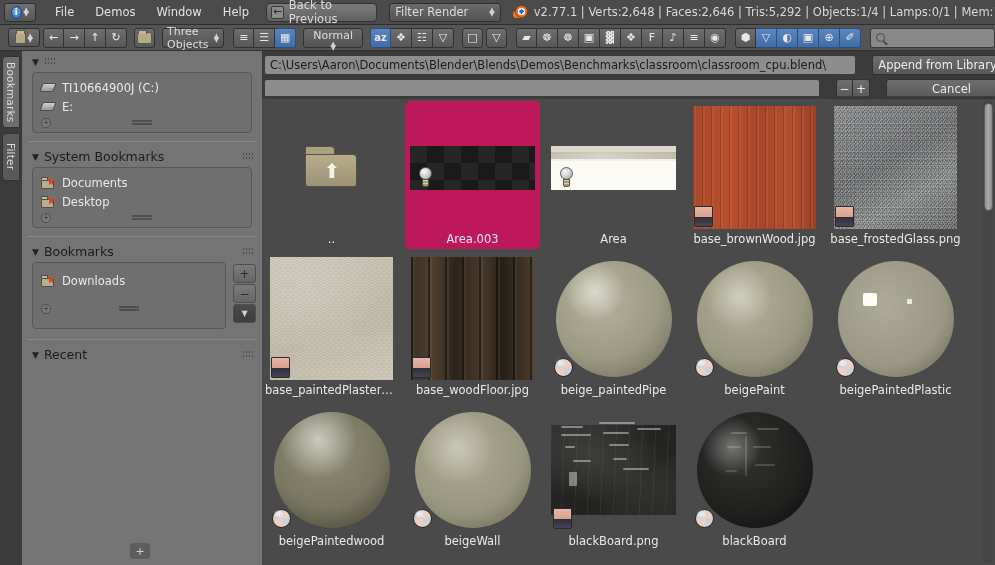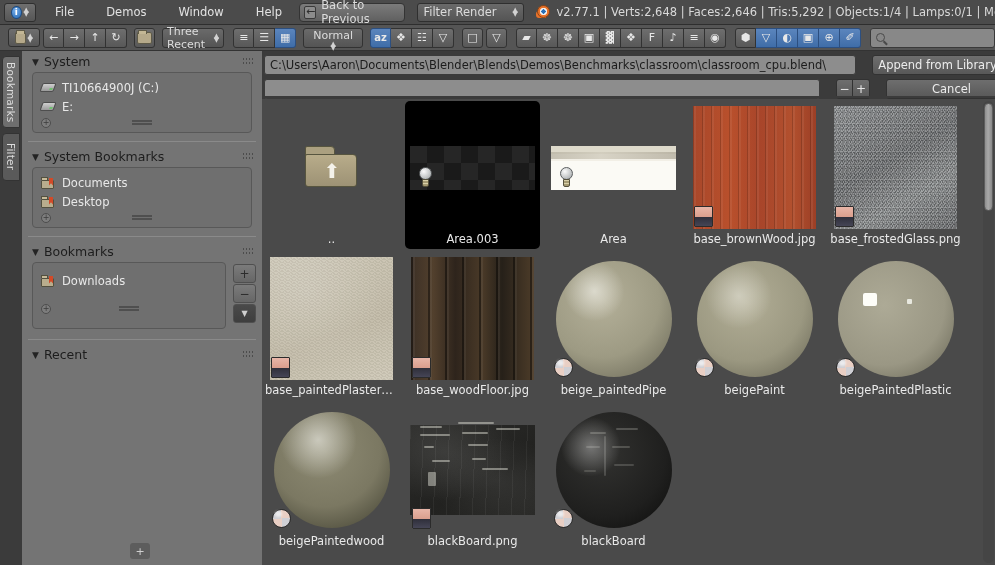--- a/index.html
+++ b/index.html
@@ -33,21 +33,21 @@
   .editor-type-btn { width: 32px; margin-left: 4px; gap: 2px; }
   .info-circle {
     width: 13px; height: 13px; border-radius: 50%;
     background: radial-gradient(circle at 35% 32%, #6fa9e8, #2a6cb5);
     border: 1px solid #1c4a80;
     color: #fff; font-size: 9px; font-weight: bold;
     display: flex; align-items: center; justify-content: center;
     line-height: 1;
   }
   .spin { display: flex; flex-direction: column; line-height: 4px; font-size: 7px; color: #d2d2d2; }
-  .menu { display: flex; align-items: center; gap: 14px; margin-left: 10px; }
+  .menu { display: flex; align-items: center; gap: 3px; margin-left: 10px; }
   .menu > div { padding: 2px 9px; color: #e2e2e2; font-size: 11.5px; }
   .back-btn {
     margin-left: 8px; height: 19px; padding: 0 8px 0 4px;
     background: linear-gradient(#7b7b7b, #606060);
     border: 1px solid #343434; border-radius: 4px;
     display: flex; align-items: center; gap: 5px; font-size: 11.5px;
   }
   .back-icon {
     width: 15px; height: 13px; border: 1px solid #3a3a3a; border-radius: 2px;
     background: #8c8c8c; position: relative;
@@ -264,21 +264,21 @@
     display: grid;
     grid-template-columns: repeat(5, 141px);
     grid-auto-rows: 151px;
     padding: 2px 0 0 2px;
   }
   .cell {
     position: relative; width: 135px; height: 148px;
     display: flex; flex-direction: column; align-items: center; justify-content: flex-end;
     border-radius: 5px;
   }
-  .cell.selected { background: #000000; }
+  .cell.selected { background: #be185d; }
   .thumb-wrap {
     position: relative; width: 125px; height: 123px;
     display: flex; align-items: center; justify-content: center;
   }
   .label {
     width: 133px; height: 20px; text-align: center;
     color: #e9e9e9; font-size: 11.5px; line-height: 20px;
     white-space: nowrap; overflow: hidden; text-overflow: ellipsis;
   }
   
@@ -486,21 +486,21 @@
     <div class="grp">
       <div class="icobtn">←</div>
       <div class="icobtn">→</div>
       <div class="icobtn">↑</div>
       <div class="icobtn">↻</div>
     </div>
     <div class="icobtn" style="margin-left:4px;">
       <span class="folder-ico"></span>
     </div>
     <div class="sel-sm" style="margin-left:4px;width:96px;">
-      <span>Three Recent</span>
+      <span>Three Objects</span>
       <span class="spin">
           <span>▲</span>
           <span>▼</span>
         </span>
     </div>
     <div class="grp" style="margin-left:6px;">
       <div class="icobtn">≡</div>
       <div class="icobtn">☰</div>
       <div class="icobtn on">▦</div>
     </div>
@@ -560,21 +560,20 @@
 
   <div class="vtabs">
     <div class="vtab vtab1 active">Bookmarks</div>
     <div class="vtab vtab2">Filter</div>
   </div>
 
   <div class="sidebar">
 
     <div class="panel-head">
       <span class="tri">▼</span>
-      <span class="ttl">System</span>
       <span class="grip"></span>
     </div>
     <div class="listbox">
       <div class="lrow">
         <span class="disk-ico"></span>
         <span>TI10664900J (C:)</span>
       </div>
       <div class="lrow">
         <span class="disk-ico"></span>
         <span>E:</span>
@@ -760,20 +759,27 @@
       </div>
 
       <div class="cell">
         <div class="thumb-wrap">
           <div class="sphere sph-paintedwood"></div>
           <span class="badge-mat"></span>
         </div>
         <div class="label">beigePaintedwood</div>
       </div>
 
+      <div class="cell">
+        <div class="thumb-wrap">
+          <div class="sphere sph-wall"></div>
+          <span class="badge-mat"></span>
+        </div>
+        <div class="label">beigeWall</div>
+      </div>
 
       <div class="cell">
         <div class="thumb-wrap">
           <div class="tex wide tex-blackboard">
             <span class="chalk" style="left:10px;top:18px;width:22px;height:2px;"></span>
             <span class="chalk" style="left:10px;top:26px;width:30px;height:2px;"></span>
             <span class="chalk" style="left:48px;top:14px;width:36px;height:2px;"></span>
             <span class="chalk" style="left:52px;top:24px;width:26px;height:2px;"></span>
             <span class="chalk" style="left:14px;top:38px;width:10px;height:2px;"></span>
             <span class="chalk" style="left:58px;top:36px;width:20px;height:2px;"></span>

